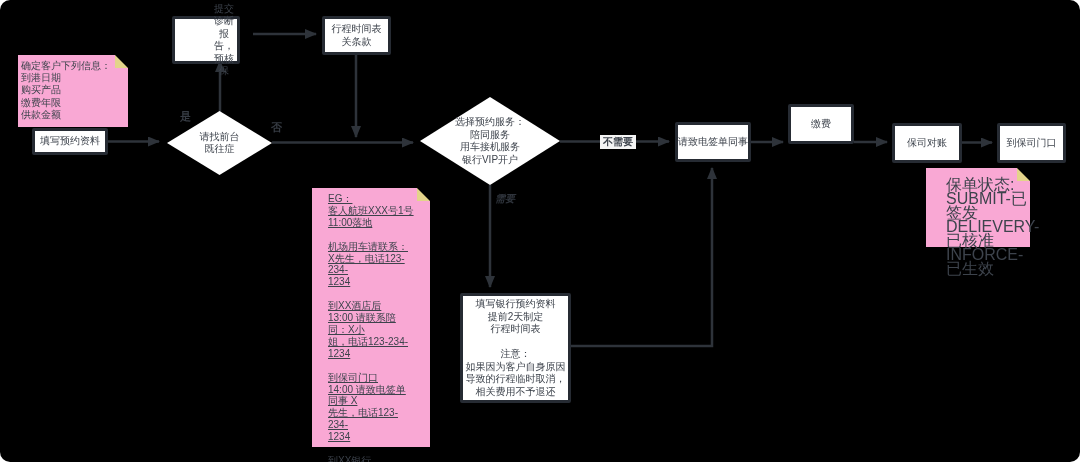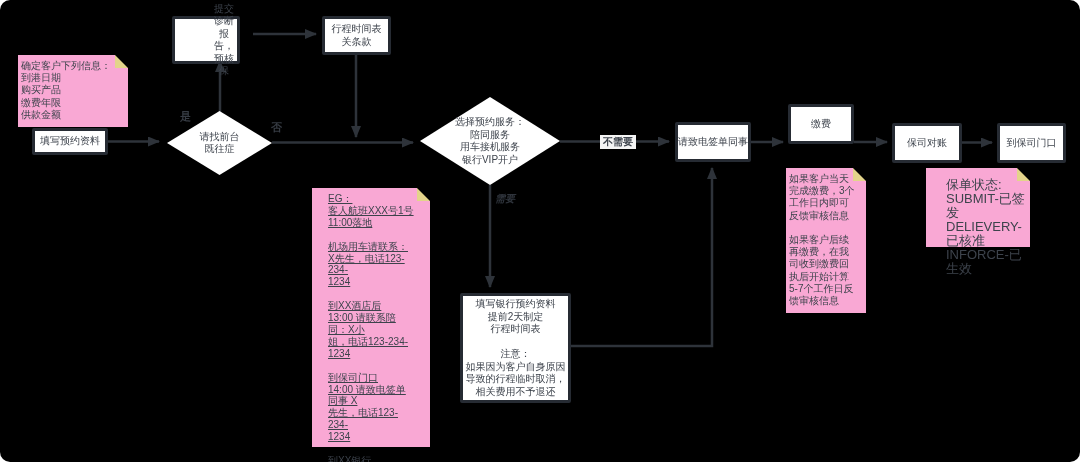--- a/index.html
+++ b/index.html
@@ -28,21 +28,21 @@
   .note{
     position:absolute;background:#f9a8d4;color:#3d434c;
     font-size:10px;line-height:12.2px;text-align:left;white-space:pre-line;
     padding:5px 3px;box-sizing:border-box;z-index:3;
   }
   .note::before{
     content:"";position:absolute;top:0;right:0;border-style:solid;
     border-width:0 13px 13px 0;border-color:#000000 #000000 #e3d48a #e3d48a;
   }
   .note-eg{line-height:11.9px;padding:5px 16px;text-decoration:underline;}
-  .note-status{font-size:13px;line-height:14px;padding-top:10px;padding-left:20px;}
+  .note-status{font-size:16px;line-height:14px;padding-top:10px;padding-left:20px;}
   .flabel{position:absolute;color:#363b43;font-size:11px;font-weight:bold;z-index:4;}
   .flabel-dim{color:#2f343c;font-size:10px;}
   .chip{
     position:absolute;background:#f4f4f4;color:#3d434c;font-size:10px;font-weight:bold;
     padding:1px 3px;z-index:4;line-height:12px;
   }
 </style>
 </head>
 <body>
 
@@ -91,31 +91,20 @@
 14:00 请致电签单同事 X
 先生，电话123-234-
 1234
 
 到XX银行
 15:00 请找前台，说已预
 约X经理
 
 次日送机预约联系原司机</div>
 
-  <div class="note" style="left:786px;top:168px;width:80px;height:145px;">如果客户当天
-完成缴费，3个
-工作日内即可
-反馈审核信息
-
-如果客户后续
-再缴费，在我
-司收到缴费回
-执后开始计算
-5-7个工作日反
-馈审核信息</div>
 
   <div class="note note-status" style="left:926px;top:168px;width:104px;height:79px;">保单状态:
 SUBMIT-已签发
 DELIEVERY-已核准
 INFORCE-已生效</div>
 
   <div class="node" style="left:32px;top:128px;width:76px;height:27px;">填写预约资料</div>
 
   <div class="node" style="left:172px;top:16px;width:68px;height:48px;padding-left:36px;">提交诊断报
 告，预核保</div>

